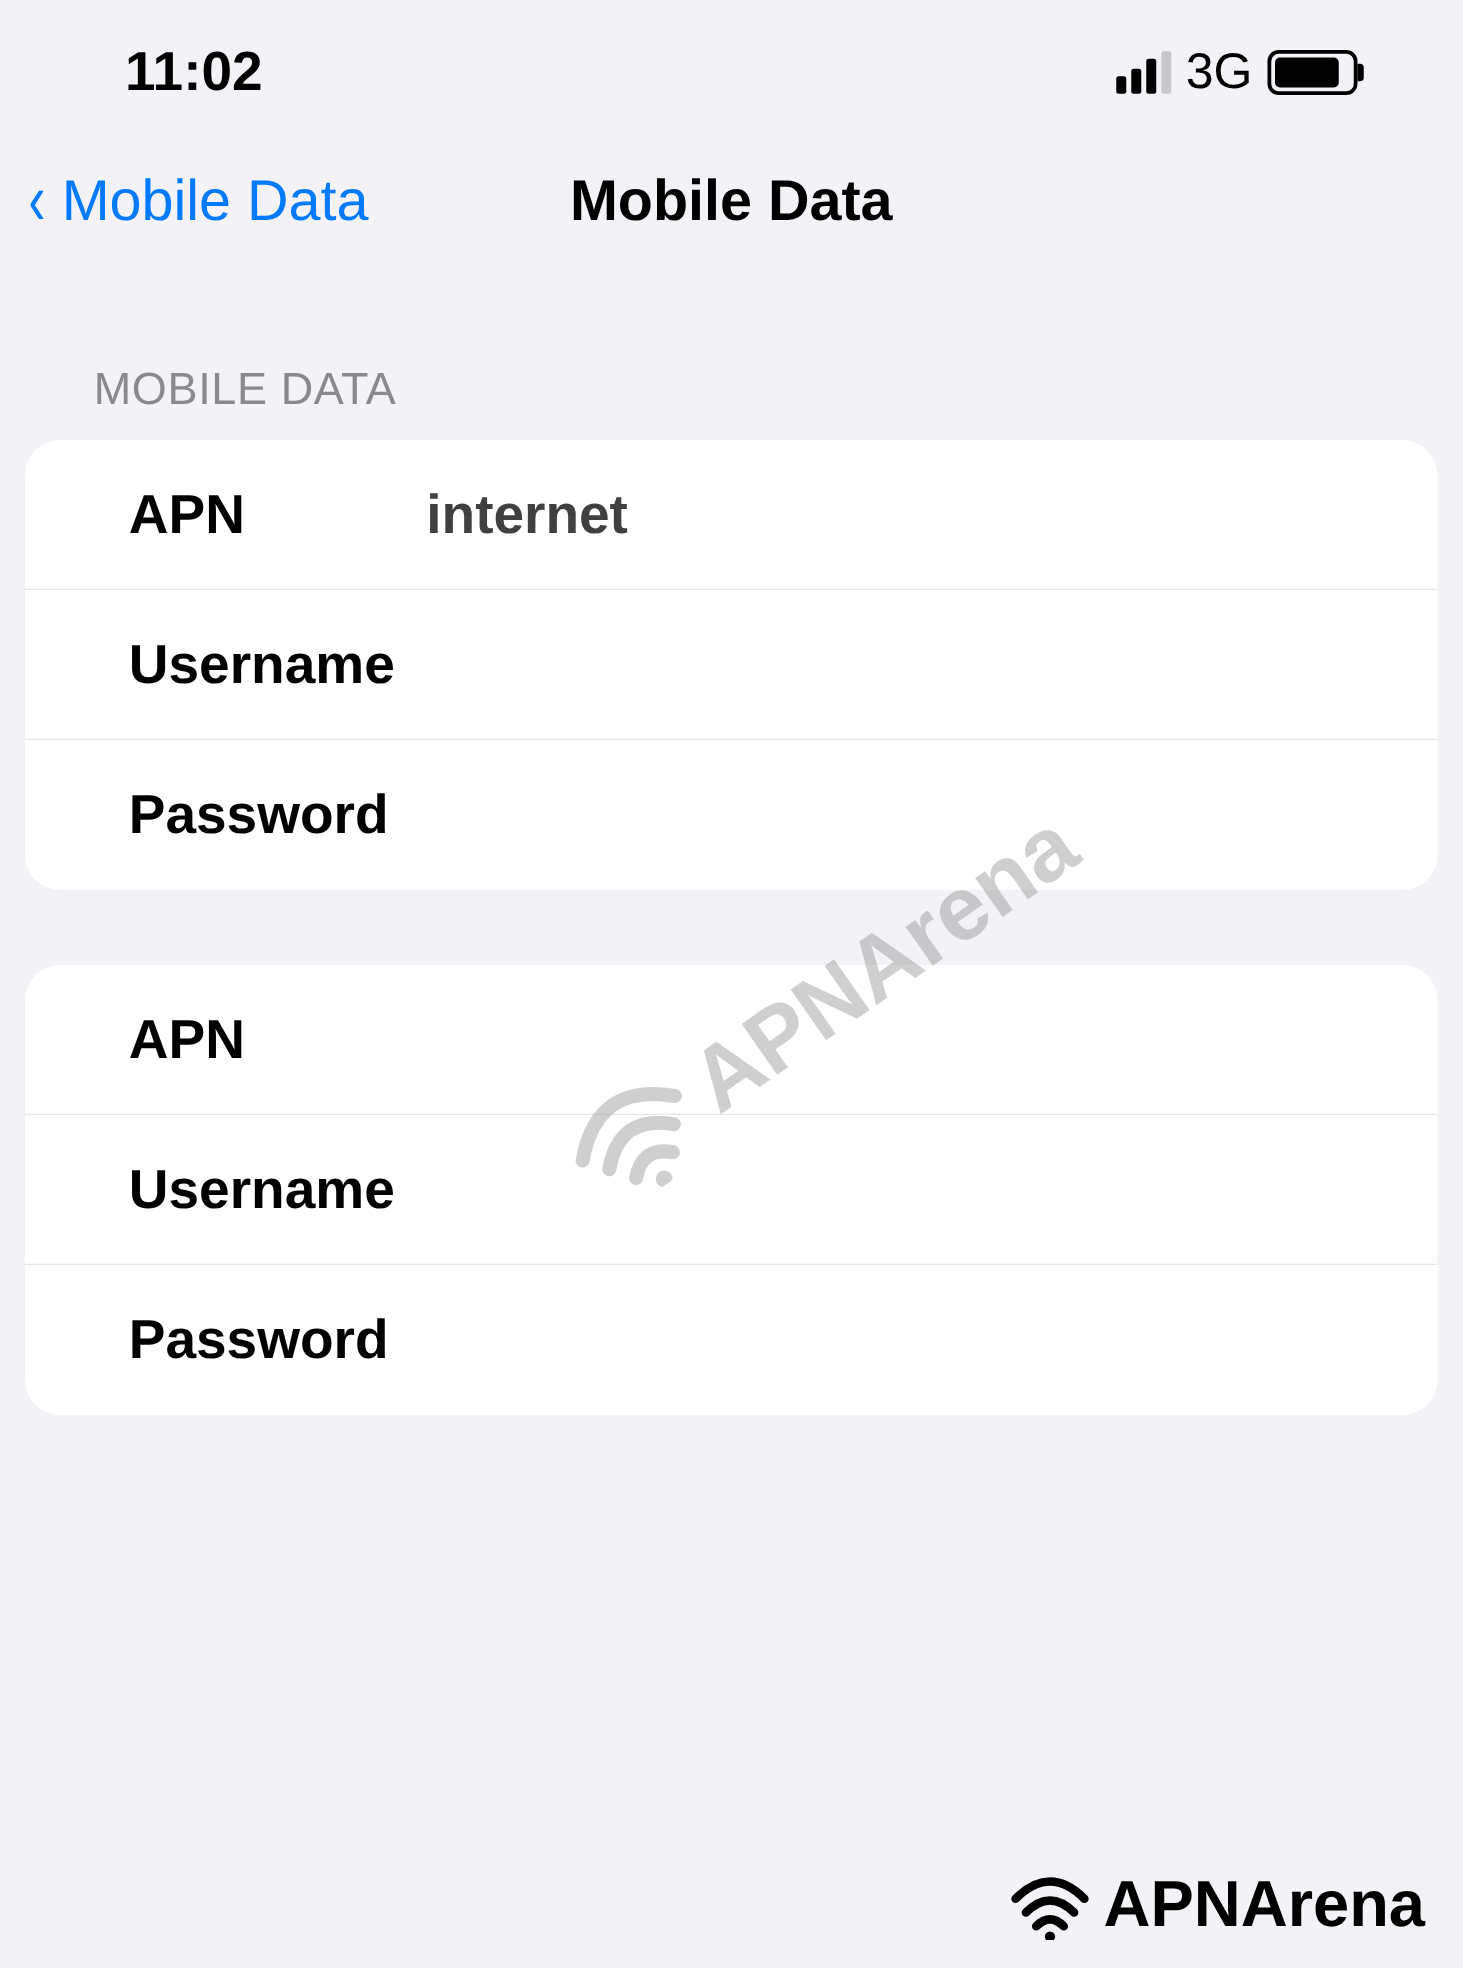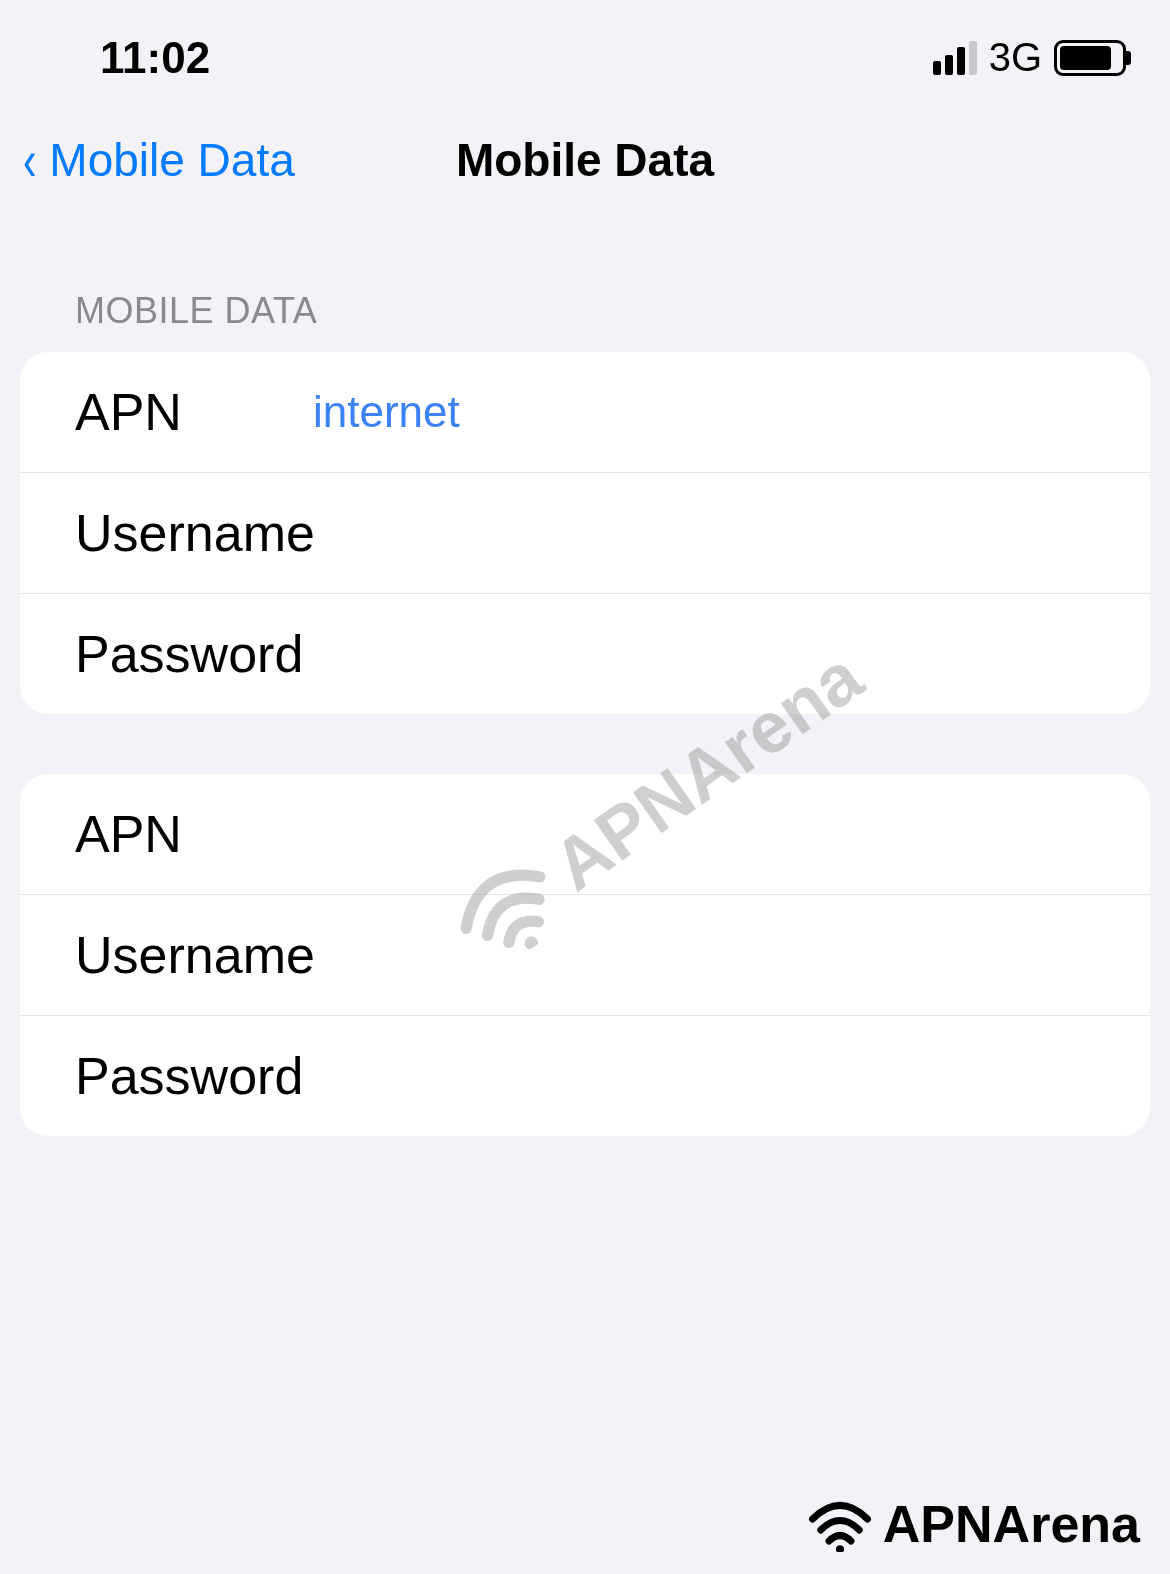--- a/index.html
+++ b/index.html
@@ -14,21 +14,21 @@
       height: 1574px;
       background-color: #f2f2f7;
       position: relative;
       overflow: hidden;
     }
     
     .status-bar {
       display: flex;
       justify-content: space-between;
       align-items: center;
-      padding: 35px 44px 20px 100px;
+      padding: 35px 84px 20px 100px;
       height: 100px;
     }
     
     .status-time {
       font-size: 44px;
       font-weight: 600;
       color: #000;
     }
     
     .status-right {
@@ -149,31 +149,32 @@
       padding: 30px 0 30px 55px;
       min-height: 120px;
       border-bottom: 1px solid #e5e5ea;
     }
     
     .settings-row:last-child {
       border-bottom: none;
     }
     
     .row-label {
-      font-size: 52px;
-      font-weight: 400;
+      font-size: 44px;
+      font-weight: 700;
       color: #000;
       width: 238px;
       flex-shrink: 0;
+      margin-left: 28px;
     }
     
     .row-input {
       font-size: 44px;
-      font-weight: 400;
-      color: #3b82f6;
+      font-weight: 700;
+      color: #404040;
       border: none;
       outline: none;
       flex: 1;
       background: transparent;
     }
     
     .watermark-center {
       position: absolute;
       top: 760px;
       left: 420px;

